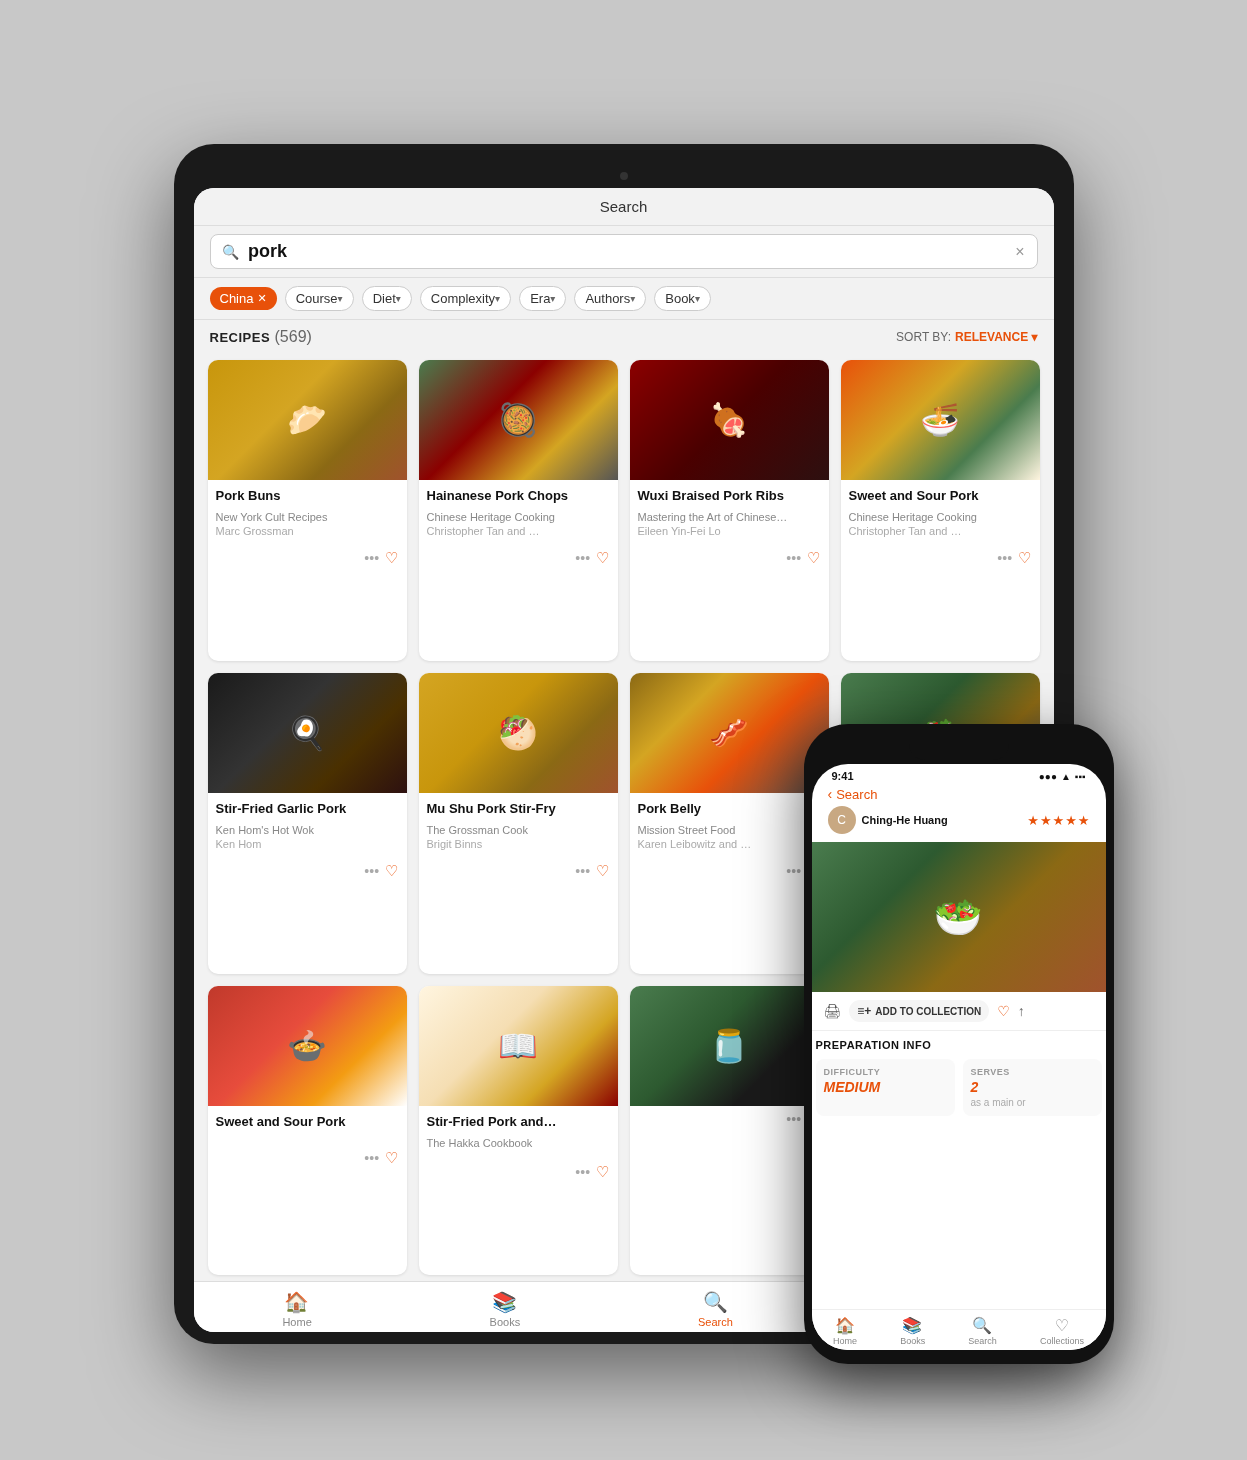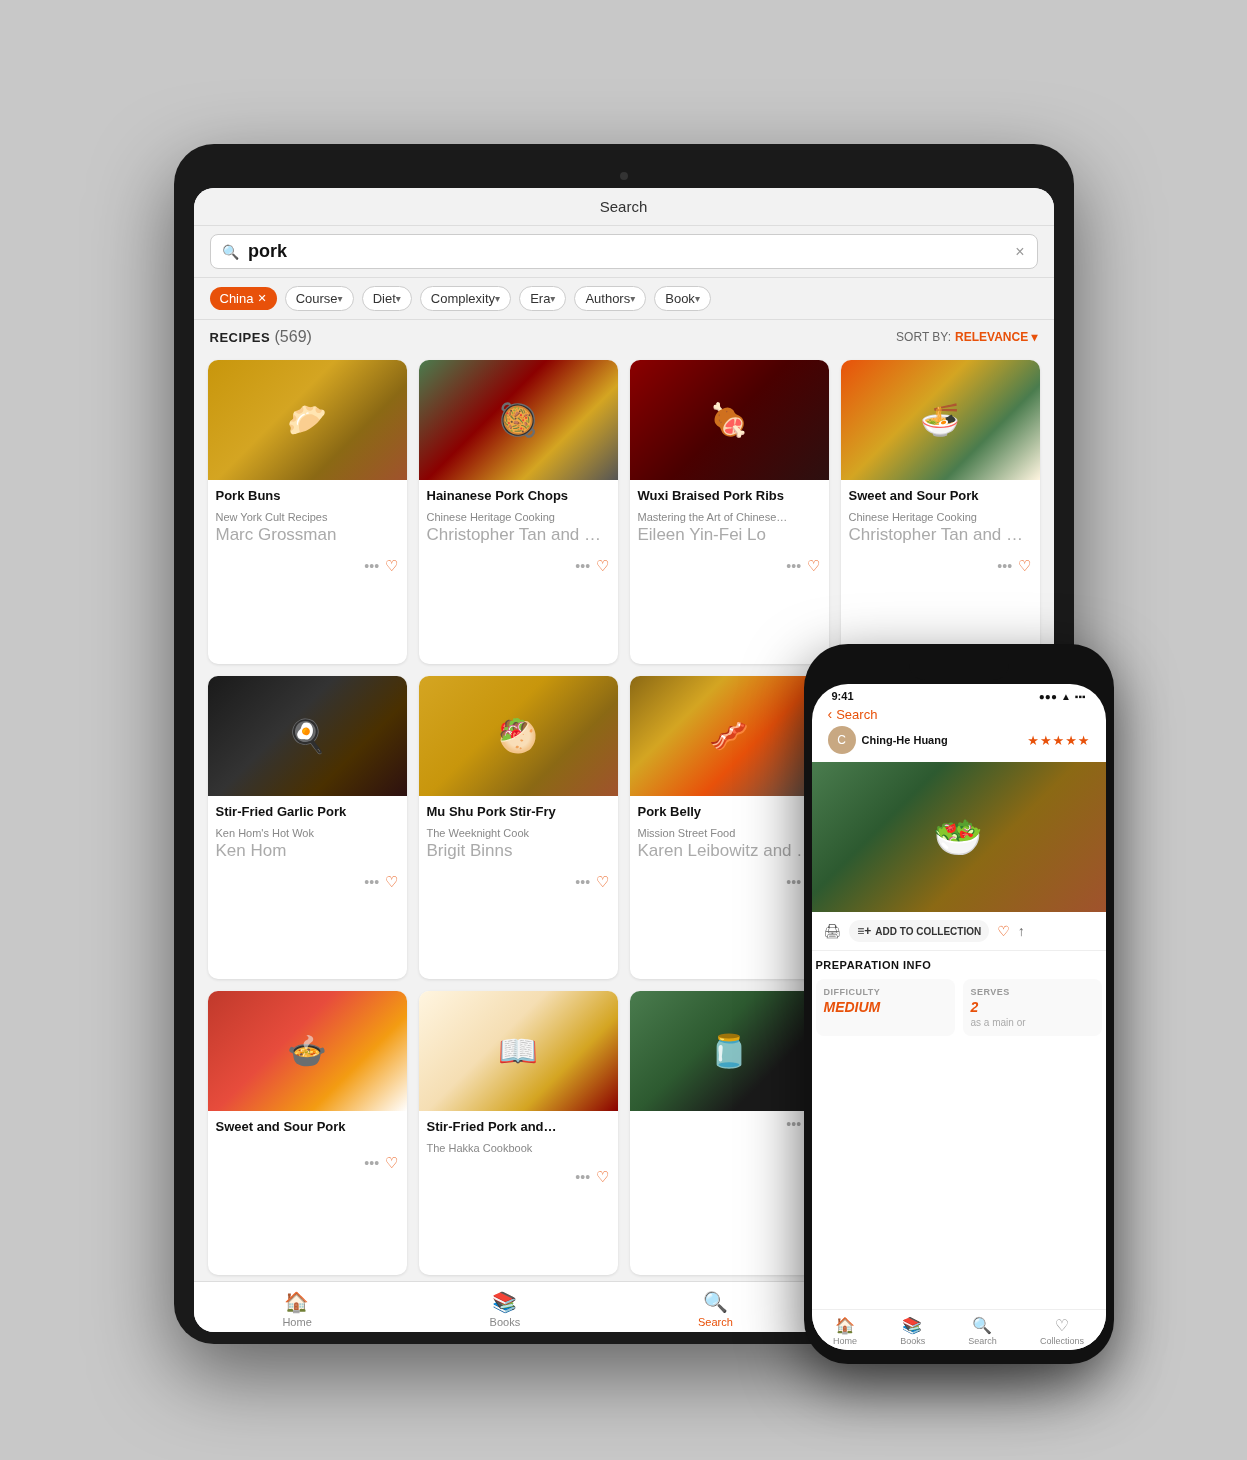--- a/index.html
+++ b/index.html
@@ -189,21 +189,21 @@
       color: #111;
       margin-bottom: 6px;
       line-height: 1.3;
     }
     .recipe-card-book {
       font-size: 11px;
       color: #888;
       margin-bottom: 2px;
     }
     .recipe-card-author {
-      font-size: 17px;
+      font-size: 11px;
       color: #aaa;
     }
     .recipe-card-footer {
       display: flex;
       align-items: center;
       justify-content: flex-end;
       padding: 4px 8px 6px;
       gap: 6px;
     }
     .more-dots {
@@ -240,21 +240,21 @@
     .nav-icon {
       font-size: 20px;
     }
 
     
     .phone-shell {
       position: absolute;
       bottom: -20px;
       right: -40px;
       width: 310px;
-      height: 720px;
+      height: 640px;
       background: #111;
       border-radius: 44px;
       padding: 12px 8px;
       box-shadow: 0 20px 60px rgba(0,0,0,0.6);
     }
     .phone-notch {
       width: 100px;
       height: 24px;
       background: #111;
       border-radius: 0 0 16px 16px;
@@ -592,21 +592,21 @@
         <span class="more-dots">•••</span>
         <span class="heart-icon">♡</span>
       </div>
     </div>
         <div class="recipe-card">
       <div class="recipe-img-placeholder img-mu-shu">
         <span style="font-size:32px;">🥙</span>
       </div>
       <div class="recipe-card-body">
         <div class="recipe-card-name">Mu Shu Pork Stir-Fry</div>
-        <div class="recipe-card-book">The Weeknight Cook</div>
+        <div class="recipe-card-book">The Grossman Cook</div>
         <div class="recipe-card-author">Brigit Binns</div>
       </div>
       <div class="recipe-card-footer">
         <span class="more-dots">•••</span>
         <span class="heart-icon">♡</span>
       </div>
     </div>
         <div class="recipe-card">
       <div class="recipe-img-placeholder img-pork-belly">
         <span style="font-size:32px;">🥓</span>

